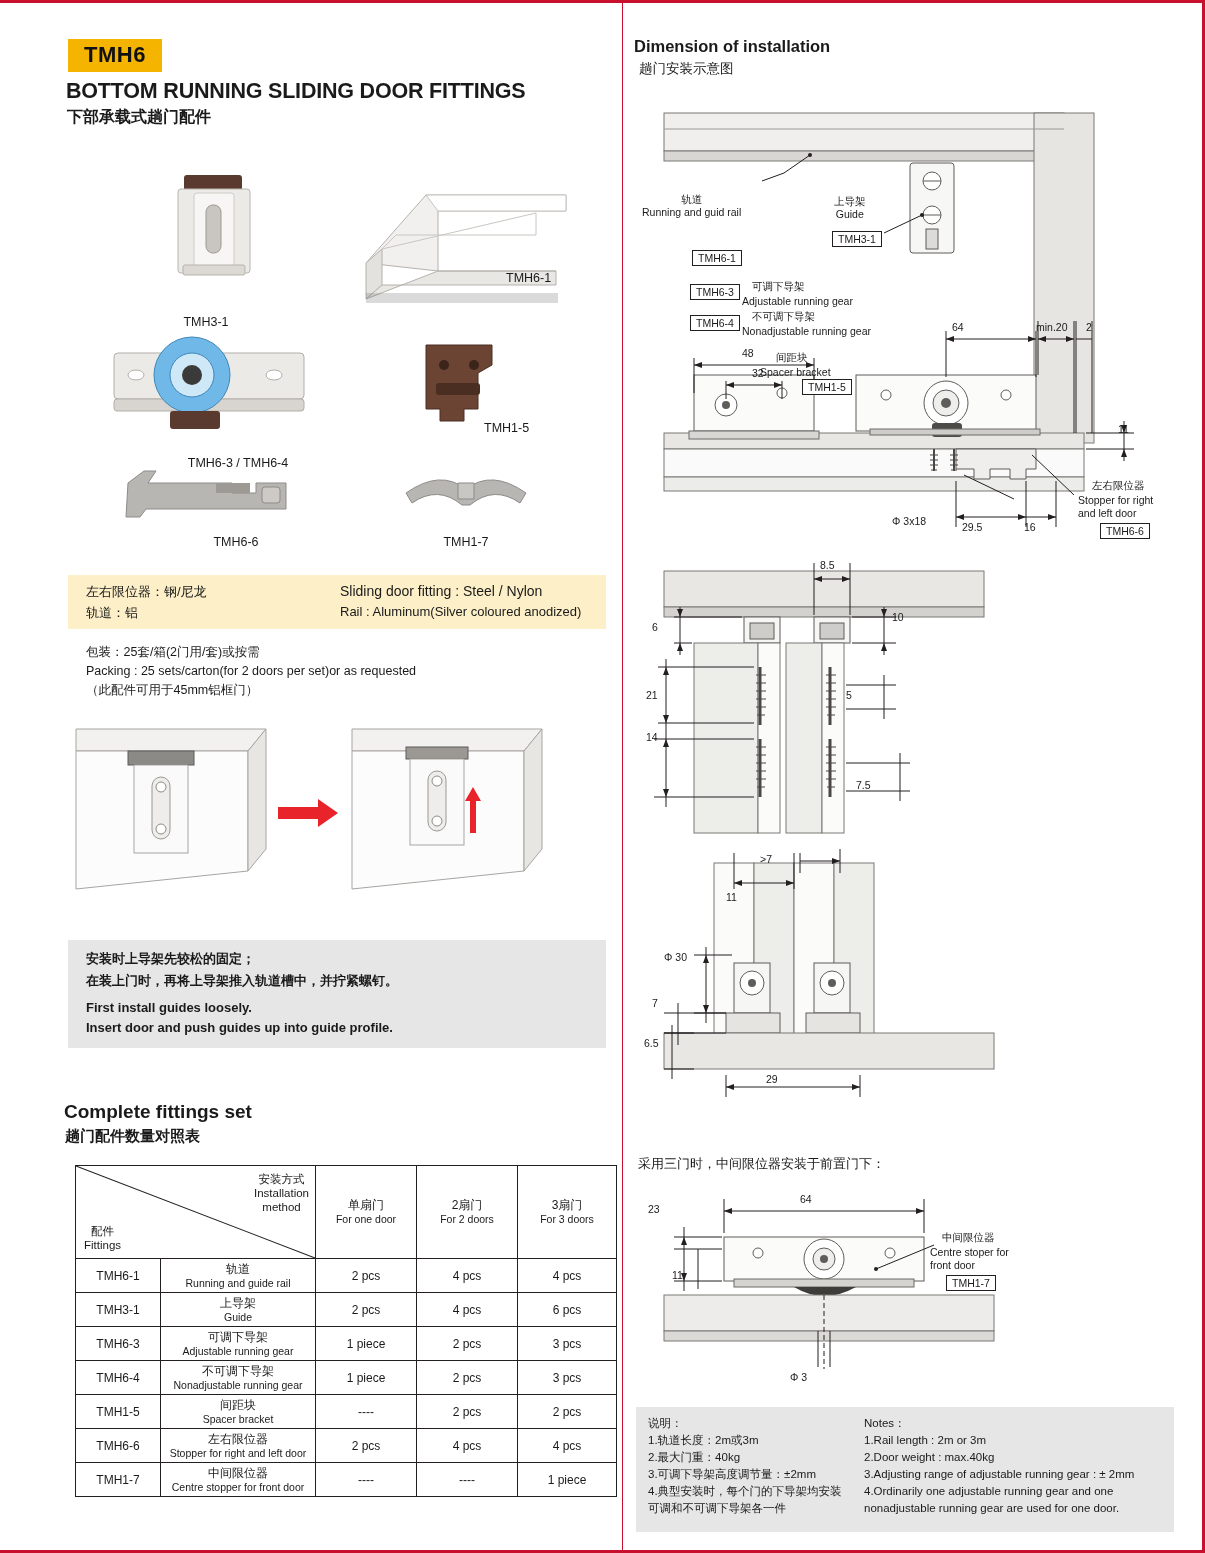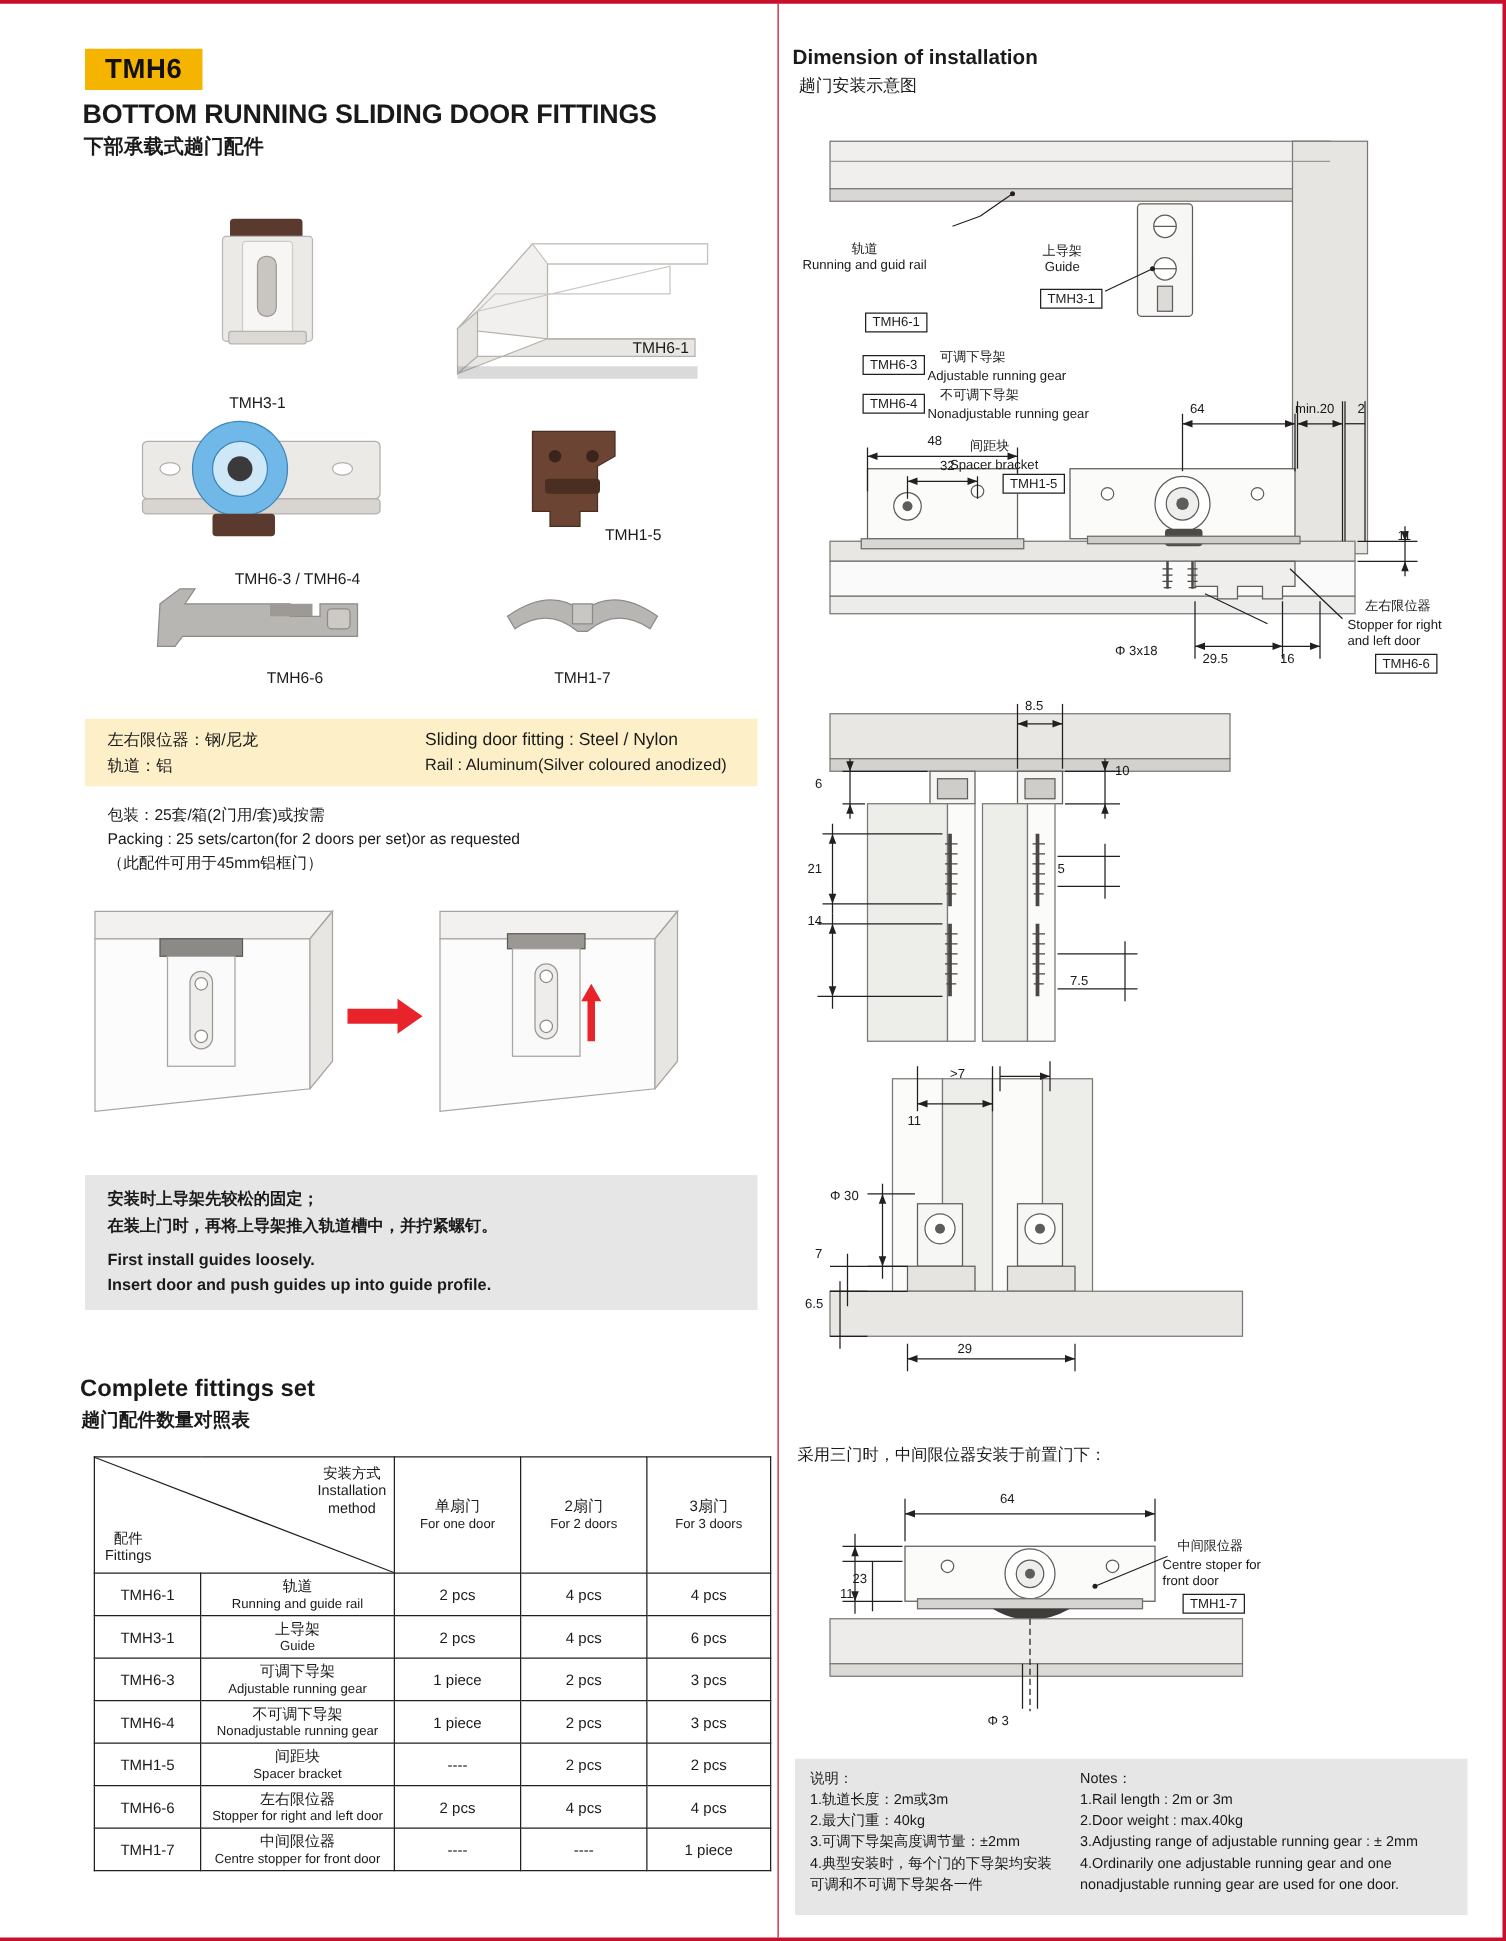--- a/index.html
+++ b/index.html
@@ -628,21 +628,21 @@
         <line x1="40" y1="98" x2="88" y2="98"></line>
         <line x1="50" y1="44" x2="50" y2="108"></line>
         <polygon points="50,54 47,62 53,62" fill="#231f20" stroke="none"></polygon>
         <polygon points="50,98 47,90 53,90" fill="#231f20" stroke="none"></polygon>
         <line x1="64" y1="66" x2="64" y2="106"></line>
         <line x1="40" y1="66" x2="88" y2="66"></line>
       </g>
     </svg>
 
     <div class="dimtxt" style="left:176px; top:1190px;">64</div>
-    <div class="dimtxt" style="left:24px; top:1254px;margin-left:34px;">23</div>
+    <div class="dimtxt" style="left:24px; top:1200px;">23</div>
     <div class="dimtxt" style="left:48px; top:1266px;">11</div>
     <div class="dimtxt" style="left:166px; top:1368px;">Φ 3</div>
 
     <div class="lbl" style="left:318px; top:1228px;">中间限位器</div>
     <div class="lbl" style="left:306px; top:1243px;">Centre stoper for</div>
     <div class="lbl" style="left:306px; top:1256px;">front door</div>
     <div class="box-lbl" style="left:322px; top:1272px;">TMH1-7</div>
 
     <div class="notes-box" style="left:12px; top:1404px;">
       <div class="cn">

